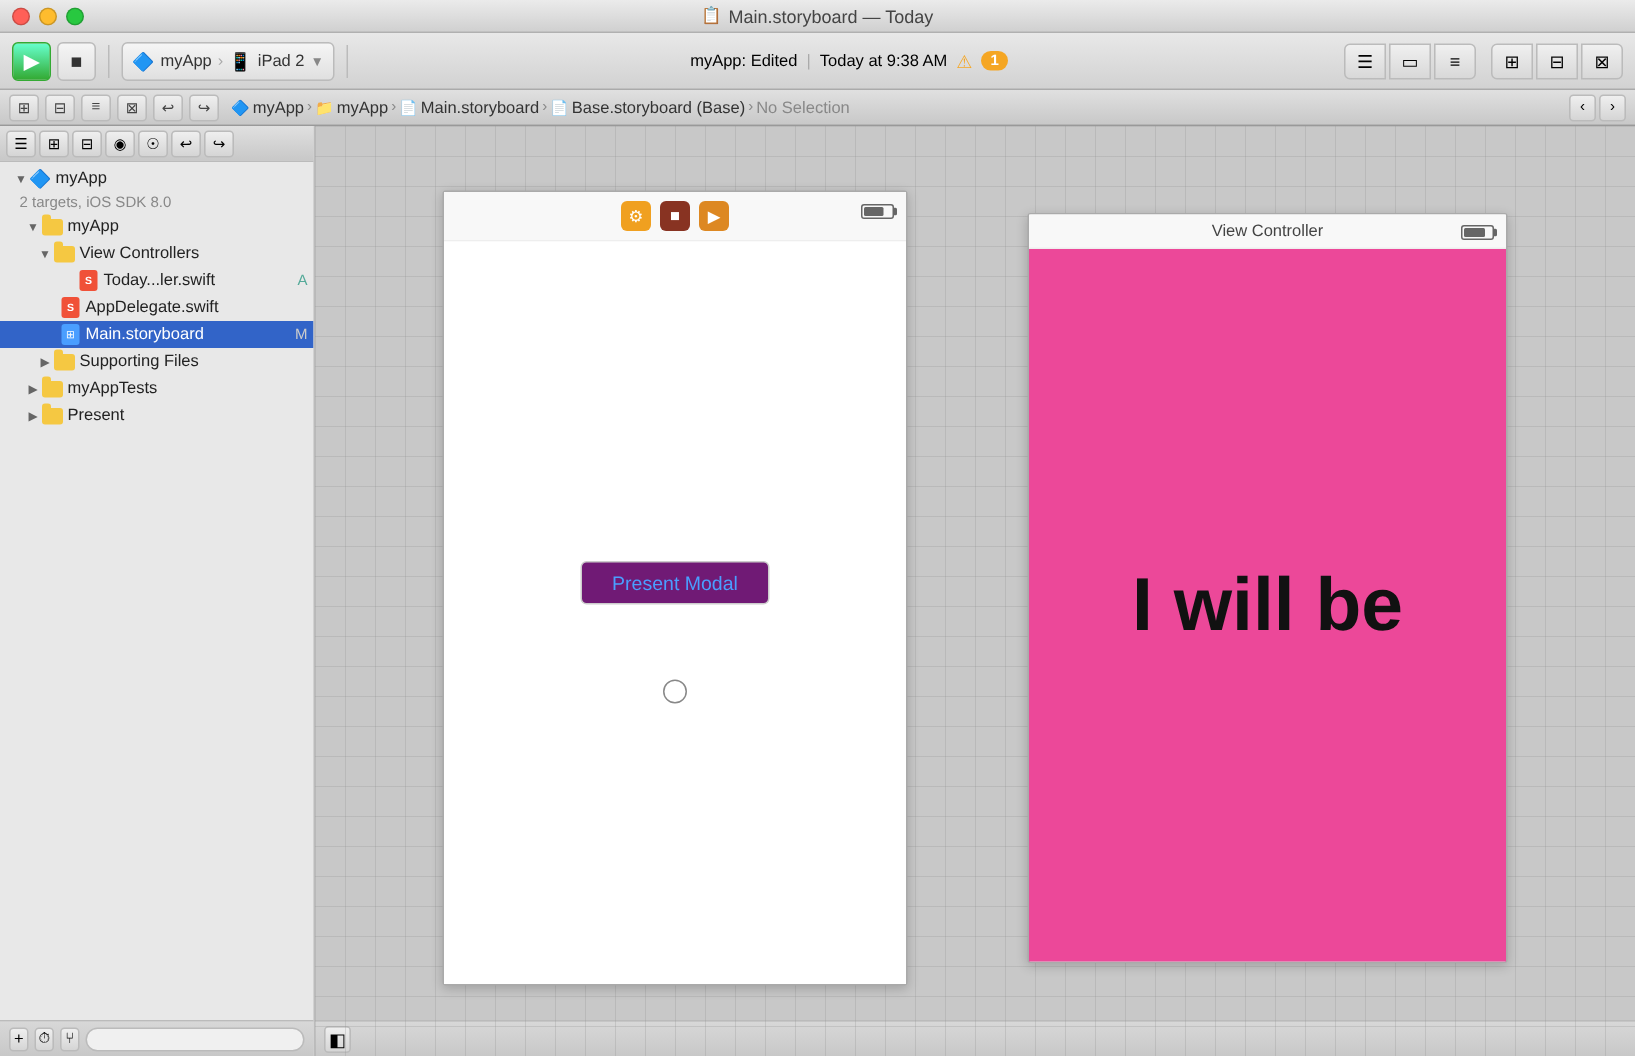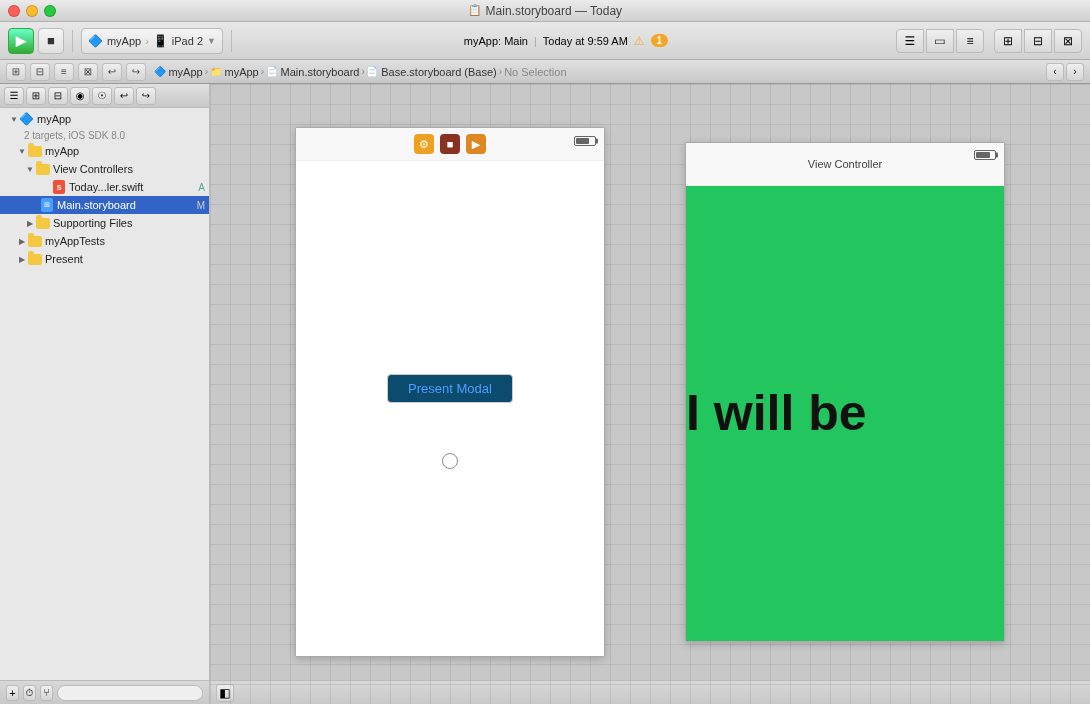--- a/index.html
+++ b/index.html
@@ -478,23 +478,23 @@
   <div class="scheme-selector">
     <span style="font-size:12px;">🔷</span>
     <span>myApp</span>
     <span style="color:#aaa;">›</span>
     <span style="font-size:12px;">📱</span>
     <span>iPad 2</span>
     <span style="color:#888;font-size:9px;">▼</span>
   </div>
   <div class="toolbar-sep"></div>
   <div class="status-bar-right">
-    <span>myApp: Main</span>
+    <span>myApp: Edited</span>
     <span style="color:#aaa;">|</span>
-    <span>Today at 9:59 AM</span>
+    <span>Today at 9:38 AM</span>
     <span style="color:#f5a623;font-size:12px;">⚠</span>
     <span class="status-badge">1</span>
   </div>
   <div style="margin-left:auto;display:flex;gap:4px;">
     <div style="display:flex;gap:2px;">
       <div class="view-btn" style="border-radius:4px 0 0 4px;">☰</div>
       <div class="view-btn">▭</div>
       <div class="view-btn" style="border-radius:0 4px 4px 0;">≡</div>
     </div>
     <div style="display:flex;gap:2px;margin-left:6px;">
@@ -559,21 +559,21 @@
     <div class="sidebar-tree">
 
       <div class="tree-item">
         <span class="tree-indent" style="width:4px;"></span>
         <span class="tree-arrow open">▼</span>
         <span class="tree-file-icon" style="font-size:12px;">🔷</span>
         <span class="tree-label">myApp</span>
         <span class="tree-badge"></span>
       </div>
 
-      <div class="tree-item" style="padding-left:24px;color:#888;height:14px;">
+      <div class="tree-item" style="padding-left:13px;color:#888;height:14px;">
         <span style="font-size:10px;">2 targets, iOS SDK 8.0</span>
       </div>
 
       <div class="tree-item">
         <span class="tree-indent" style="width:12px;"></span>
         <span class="tree-arrow open">▼</span>
         <span class="tree-file-icon">
           <div class="folder-icon"></div>
         </span>
         <span class="tree-label">myApp</span>
@@ -592,20 +592,28 @@
       <div class="tree-item">
         <span class="tree-indent" style="width:36px;"></span>
         <span class="tree-arrow" style="color:transparent;">▶</span>
         <span class="tree-file-icon">
           <div class="swift-icon">S</div>
         </span>
         <span class="tree-label">Today...ler.swift</span>
         <span class="tree-badge" style="color:#5a9;font-size:10px;">A</span>
       </div>
 
+      <div class="tree-item">
+        <span class="tree-indent" style="width:24px;"></span>
+        <span class="tree-arrow" style="color:transparent;">▶</span>
+        <span class="tree-file-icon">
+          <div class="swift-icon">S</div>
+        </span>
+        <span class="tree-label">AppDelegate.swift</span>
+      </div>
 
       <div class="tree-item selected">
         <span class="tree-indent" style="width:24px;"></span>
         <span class="tree-arrow" style="color:transparent;">▶</span>
         <span class="tree-file-icon">
           <div class="storyboard-icon">⊞</div>
         </span>
         <span class="tree-label">Main.storyboard</span>
         <span class="tree-badge">M</span>
       </div>
@@ -667,43 +675,43 @@
 
           <div style="position:absolute;right:8px;top:8px;display:flex;align-items:center;gap:2px;">
             <div style="width:22px;height:10px;border:1px solid #666;border-radius:2px;padding:1px;position:relative;">
               <div style="background:#666;height:100%;width:70%;border-radius:1px;"></div>
               <div style="position:absolute;right:-3px;top:50%;transform:translateY(-50%);width:2px;height:5px;background:#666;border-radius:0 1px 1px 0;"></div>
             </div>
           </div>
         </div>
 
         <div style="flex:1;background:white;position:relative;height:470px;display:flex;align-items:center;justify-content:center;">
-          <button style="background:#0c4a6e;border:1px solid #ccc;border-radius:4px;padding:6px 20px;font-size:13px;color:#4a9eff;cursor:pointer;margin-top:-40px;">Present Modal</button>
+          <button style="background:#701a75;border:1px solid #ccc;border-radius:4px;padding:6px 20px;font-size:13px;color:#4a9eff;cursor:pointer;margin-top:-40px;">Present Modal</button>
 
           <div class="cursor-circle" style="left:calc(50% - 8px);top:calc(55% + 20px);"></div>
         </div>
       </div>
 
       <div style="display:flex;align-items:center;position:absolute;left:calc(50% - 40px);top:50%;transform:translateY(-50%);">
       </div>
 
       <div class="vc-screen second-vc">
 
-        <div style="display:flex;align-items:center;justify-content:center;padding:15px 8px;background:#f8f8f8;border-bottom:1px solid #eee;position:relative;">
+        <div style="display:flex;align-items:center;justify-content:center;padding:5px 8px;background:#f8f8f8;border-bottom:1px solid #eee;position:relative;">
           <span style="font-size:11px;color:#444;font-weight:500;">View Controller</span>
 
           <div style="position:absolute;right:8px;top:7px;display:flex;align-items:center;">
             <div style="width:22px;height:10px;border:1px solid #666;border-radius:2px;padding:1px;position:relative;">
               <div style="background:#666;height:100%;width:80%;border-radius:1px;"></div>
               <div style="position:absolute;right:-3px;top:50%;transform:translateY(-50%);width:2px;height:5px;background:#666;border-radius:0 1px 1px 0;"></div>
             </div>
           </div>
         </div>
 
-        <div style="flex:1;background:#22c55e;display:flex;align-items:center;justify-content:flex-start;height:460px;">
+        <div style="flex:1;background:#ec4899;display:flex;align-items:center;justify-content:center;height:460px;">
           <div style="font-size:50px;font-weight:600;color:#111;text-align:center;line-height:1.15;">
             <div>I will be</div>
           </div>
         </div>
       </div>
 
     </div>
 
     <div class="canvas-bottom">
       <div class="canvas-bottom-btn">◧</div>

